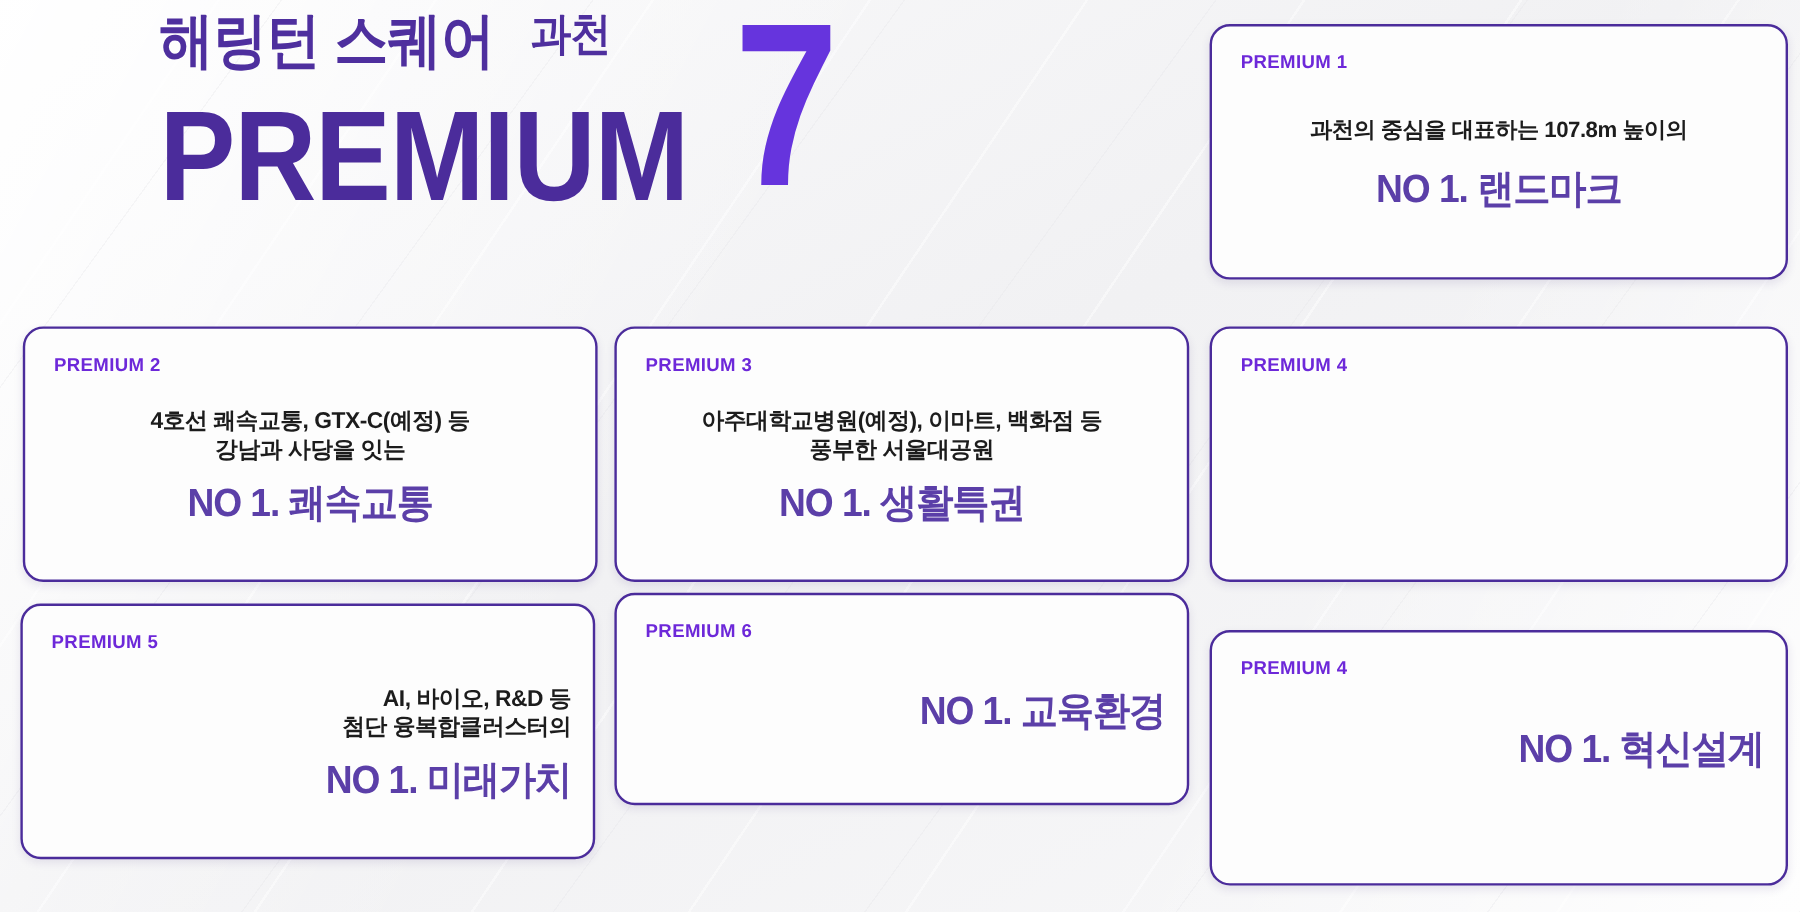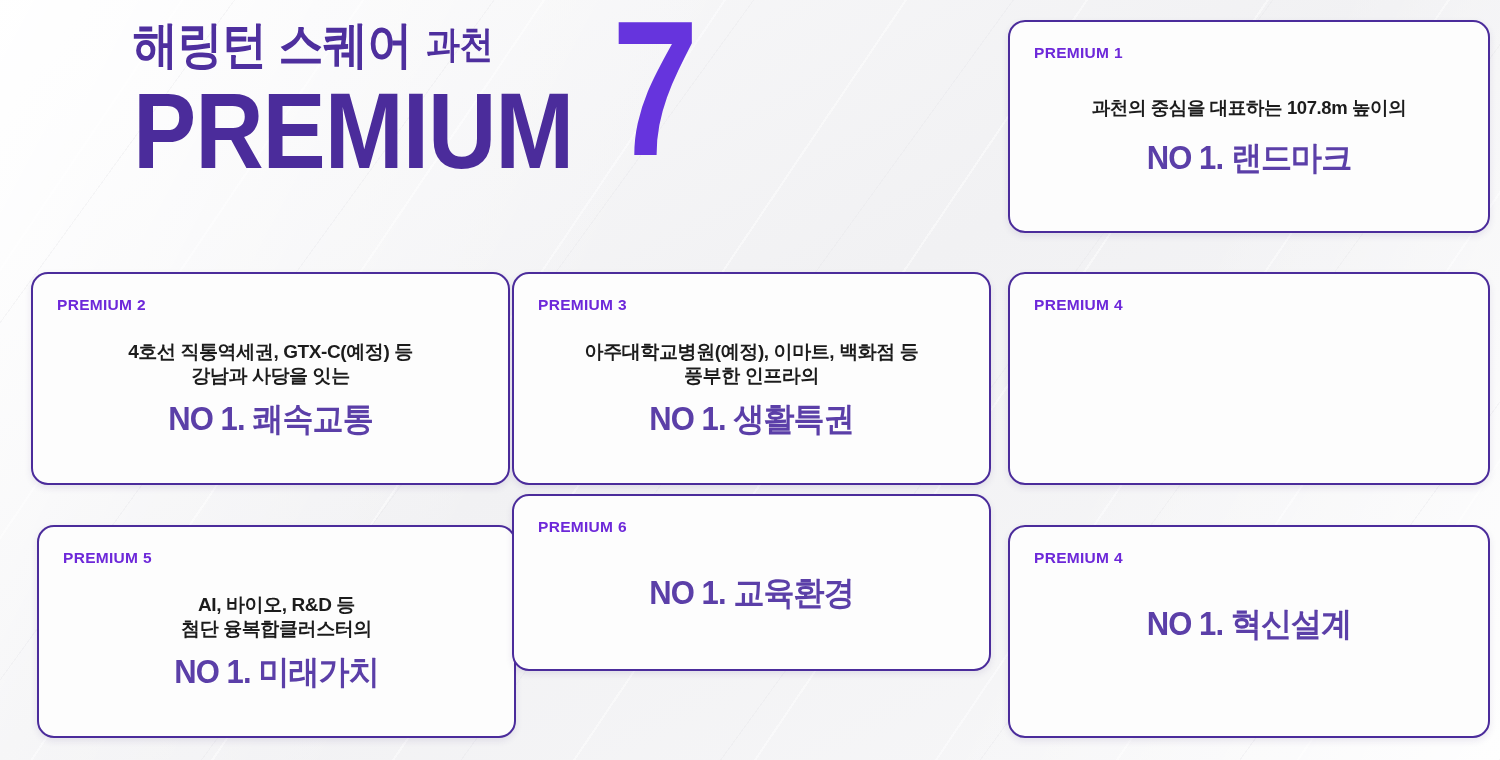--- a/index.html
+++ b/index.html
@@ -48,22 +48,22 @@
   }
 
   .brand-block {
     position:absolute;
     left:133px; top:14px;
     width:580px;
   }
 
   .brand-line-1 {
     display:flex;
-    align-items:center;
-    gap:14px;
+    align-items:flex-start;
+    gap:30px;
     height:66px;
   }
 
   .brand-kr {
     font-size:45px;
     font-weight:800;
     letter-spacing:-0.5px;
     color:#4e2f9e;
     line-height:1;
     white-space:nowrap;
@@ -153,30 +153,30 @@
     transform:scaleY(1.06);
   }
 
   
   #card-1 { left:1008px; top:20px;  width:482px; height:213px; }
   #card-1 .card-body { top:74px; }
   #card-1 .card-sub   { font-size:18.5px; }
   #card-1 .card-head  { margin-top:22px; }
 
   
-  #card-2 { left:31px;   top:272px; width:479px; height:213px; }
+  #card-2 { left:19px;   top:272px; width:479px; height:213px; }
   #card-3 { left:512px;  top:272px; width:479px; height:213px; }
   #card-4 { left:1008px; top:272px; width:482px; height:213px; }
   #card-2 .card-body, #card-3 .card-body, #card-4 .card-body { top:66px; }
 
   
-  #card-5 { left:17px;   top:525px; width:479px; height:213px;margin-left:20px; }
+  #card-5 { left:17px;   top:503px; width:479px; height:213px; }
   #card-6 { left:512px;  top:494px; width:479px; height:177px;text-decoration:underline; }
   #card-7 { left:1008px; top:525px; width:482px; height:213px; }
-  #card-5 .card-body, #card-6 .card-body, #card-7 .card-body { top:66px; }
+  #card-5 .card-body, #card-6 .card-body, #card-7 .card-body { top:66px;text-align:right; }
 </style>
 </head>
 <body>
 
 <div class="bg-texture"></div>
 
 <div class="stage">
 
   <div class="header">
     <div class="brand-block">
@@ -193,31 +193,31 @@
     <div class="card-label">PREMIUM 1</div>
     <div class="card-body">
       <div class="card-sub">과천의 중심을 대표하는 107.8m 높이의</div>
       <div class="card-head">NO 1. 랜드마크</div>
     </div>
   </div>
 
   <div class="card" id="card-2">
     <div class="card-label">PREMIUM 2</div>
     <div class="card-body">
-      <div class="card-sub">4호선 직통역세권, GTX-C(예정) 등
+      <div class="card-sub">4호선 쾌속교통, GTX-C(예정) 등
 강남과 사당을 잇는</div>
       <div class="card-head">NO 1. 쾌속교통</div>
     </div>
   </div>
 
   <div class="card" id="card-3">
     <div class="card-label">PREMIUM 3</div>
     <div class="card-body">
       <div class="card-sub">아주대학교병원(예정), 이마트, 백화점 등
-풍부한 인프라의</div>
+풍부한 서울대공원</div>
       <div class="card-head">NO 1. 생활특권</div>
     </div>
   </div>
 
   <div class="card" id="card-4">
     <div class="card-label">PREMIUM 4</div>
   </div>
 
   <div class="card" id="card-5">
     <div class="card-label">PREMIUM 5</div>

